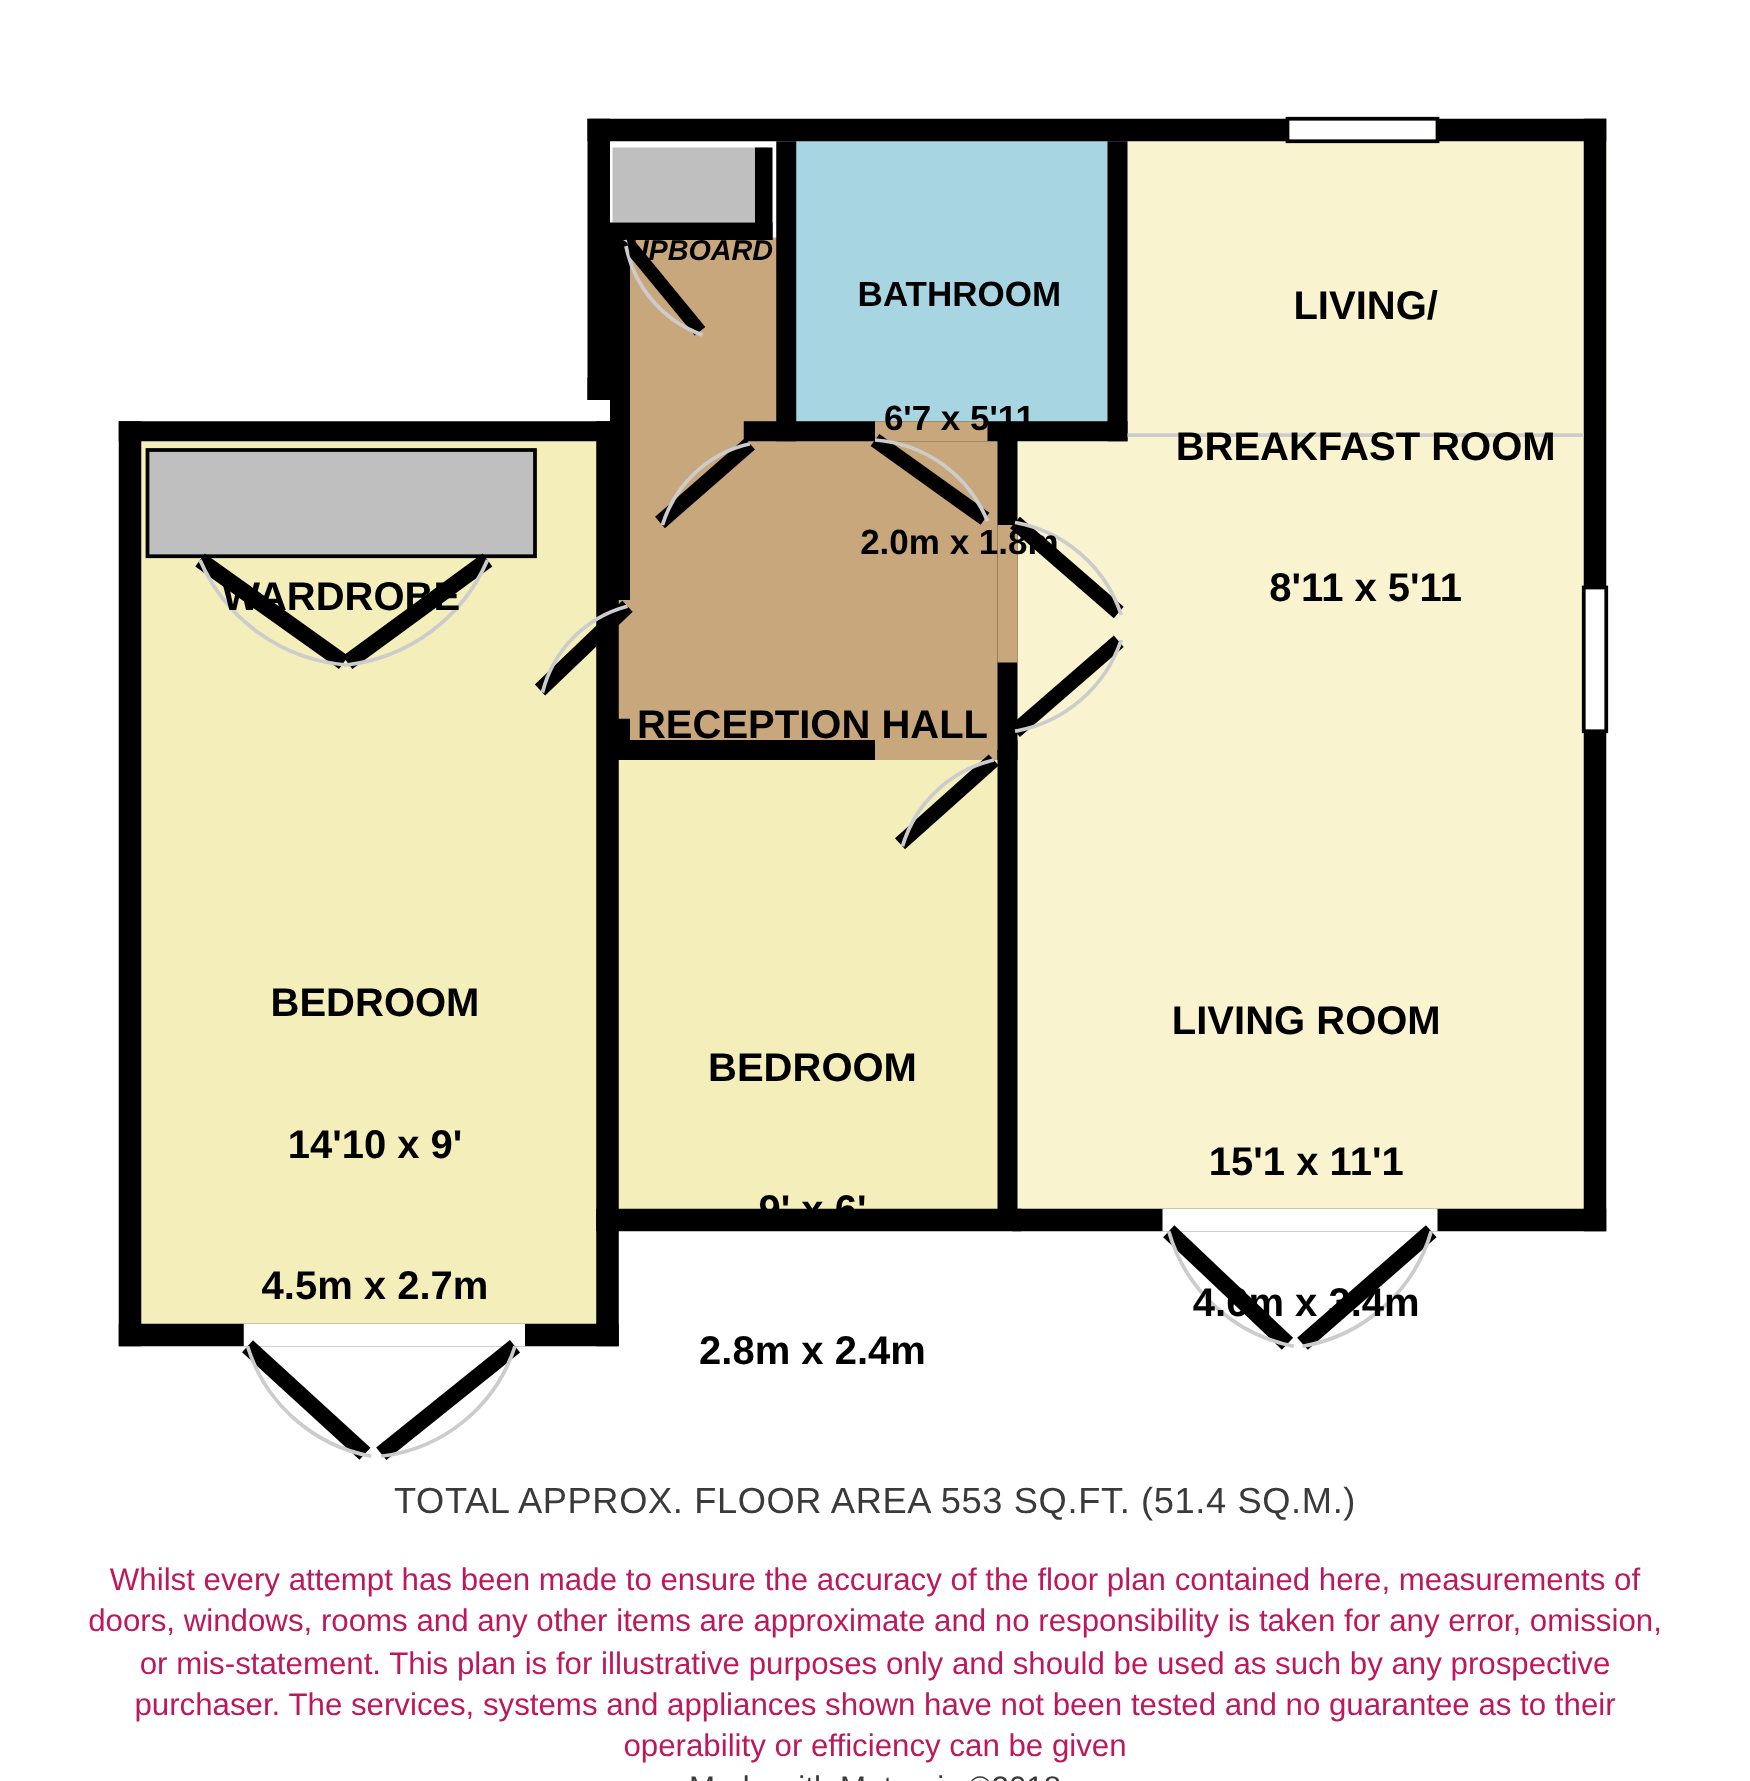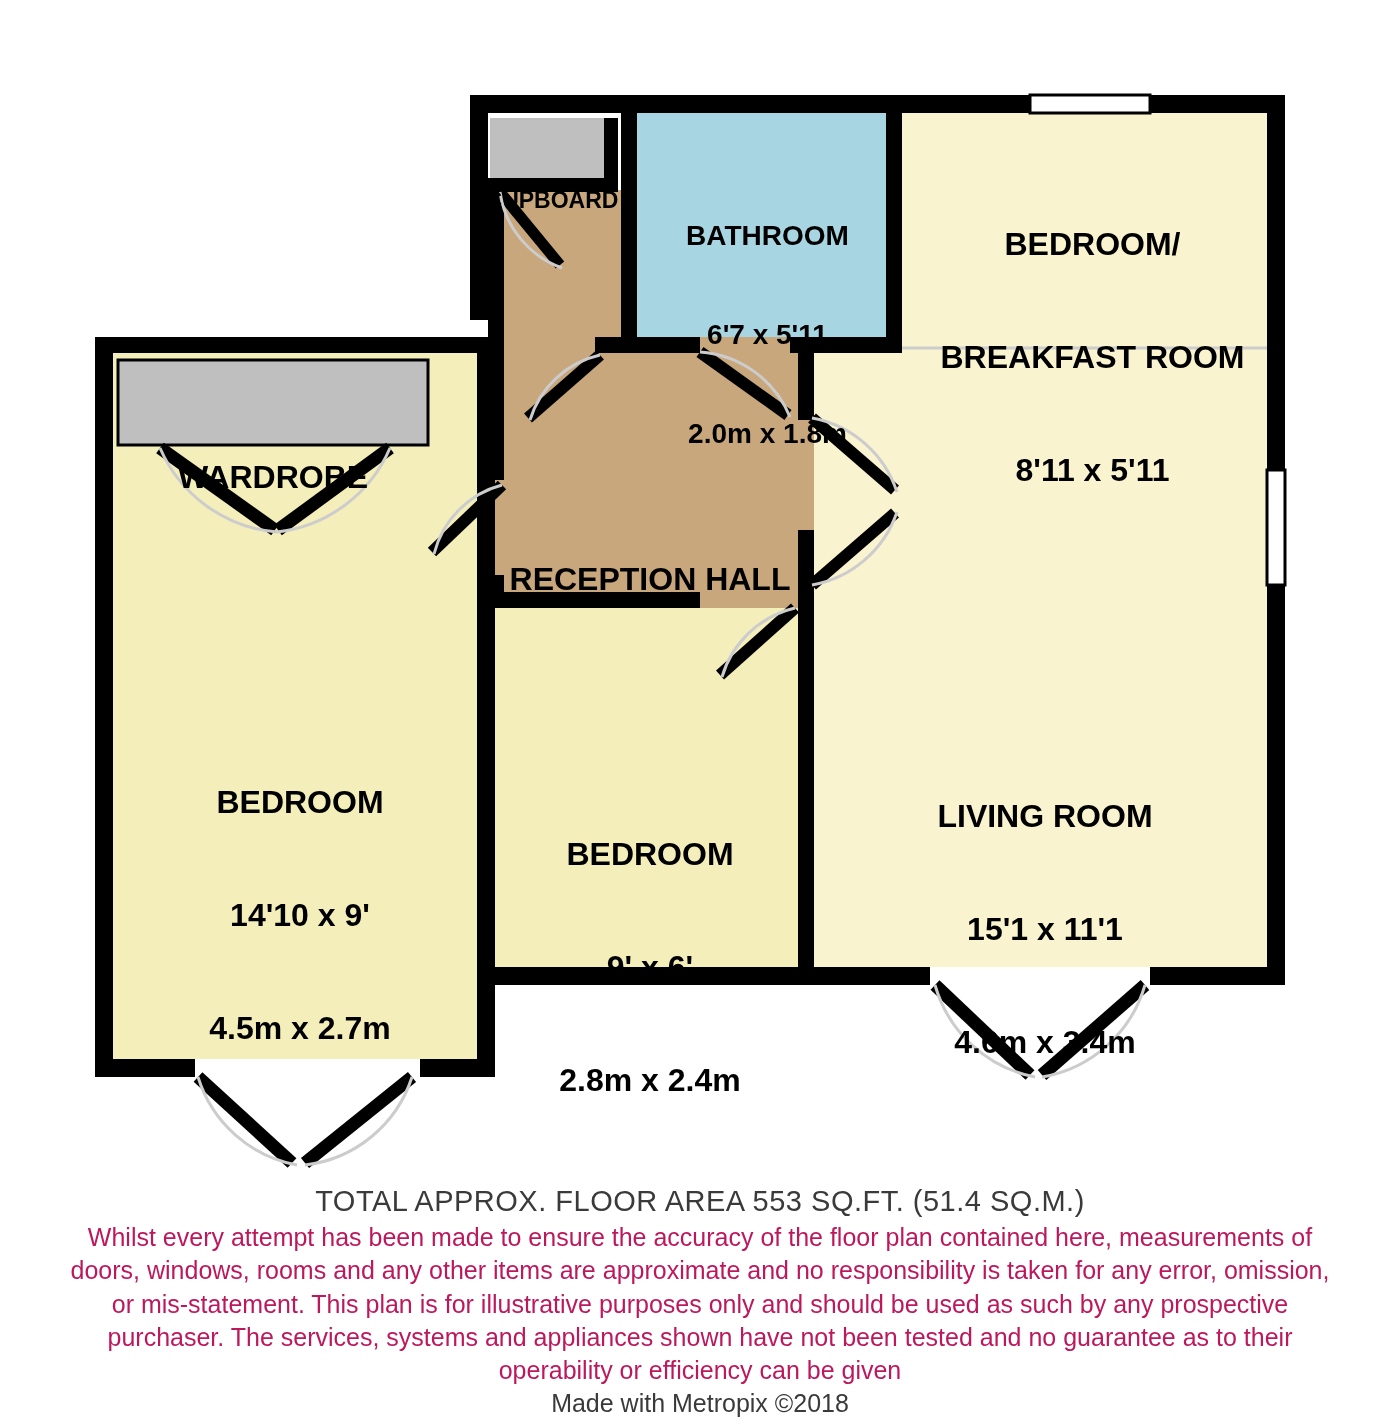--- a/index.html
+++ b/index.html
@@ -37,21 +37,21 @@
     left: 0;
     top: 1185px;
     width: 1400px;
     text-align: center;
     color: #444444;
     font-family: "Liberation Sans", sans-serif;
   }
   .footer .total {
     font-size: 29px;
     letter-spacing: 0.5px;
-    margin-bottom: 3px;
+    margin-bottom: 30px;
     color: #3a3a3a;
   }
   .footer .disclaimer {
     font-size: 25px;
     line-height: 1.33;
     color: #be185d;
     padding: 0 60px;
   }
   .footer .madewith {
     font-size: 25px;
@@ -159,32 +159,32 @@
   <path d="M 1145 985 A 130 130 0 0 1 1042 1077" fill="none" stroke="#cccccc" stroke-width="3"></path>
 
   <line x1="198" y1="1077" x2="292" y2="1163" stroke="#000" stroke-width="13"></line>
   <line x1="412" y1="1077" x2="305" y2="1163" stroke="#000" stroke-width="13"></line>
   <path d="M 198 1077 A 128 128 0 0 0 297 1165" fill="none" stroke="#cccccc" stroke-width="3"></path>
   <path d="M 412 1077 A 128 128 0 0 1 305 1165" fill="none" stroke="#cccccc" stroke-width="3"></path>
 
   <line x1="902" y1="348" x2="1267" y2="348" stroke="#cdcdcd" stroke-width="3"></line>
 </svg>
 
-<div class="label" style="left:484px; top:133px; width:136px; font-size:23px;">
+<div class="label" style="left:484px; top:133px; width:136px; font-size:23px;font-style:italic;">
   <span class="ln">CUPBOARD</span>
 </div>
 
 <div class="label" style="left:630px; top:153px; width:275px; font-size:28px;">
   <span class="ln">BATHROOM</span>
   <span class="ln">6'7 x 5'11</span>
   <span class="ln">2.0m x 1.8m</span>
 </div>
 
 <div class="label" style="left:905px; top:150px; width:375px; font-size:32px;">
-  <span class="ln">BEDROOM/</span>
+  <span class="ln">LIVING/</span>
   <span class="ln">BREAKFAST ROOM</span>
   <span class="ln">8'11 x 5'11</span>
 </div>
 
 <div class="label" style="left:118px; top:383px; width:310px; font-size:32px;">
   <span class="ln">WARDROBE</span>
 </div>
 
 <div class="label" style="left:485px; top:485px; width:330px; font-size:32px;">
   <span class="ln">RECEPTION HALL</span>

